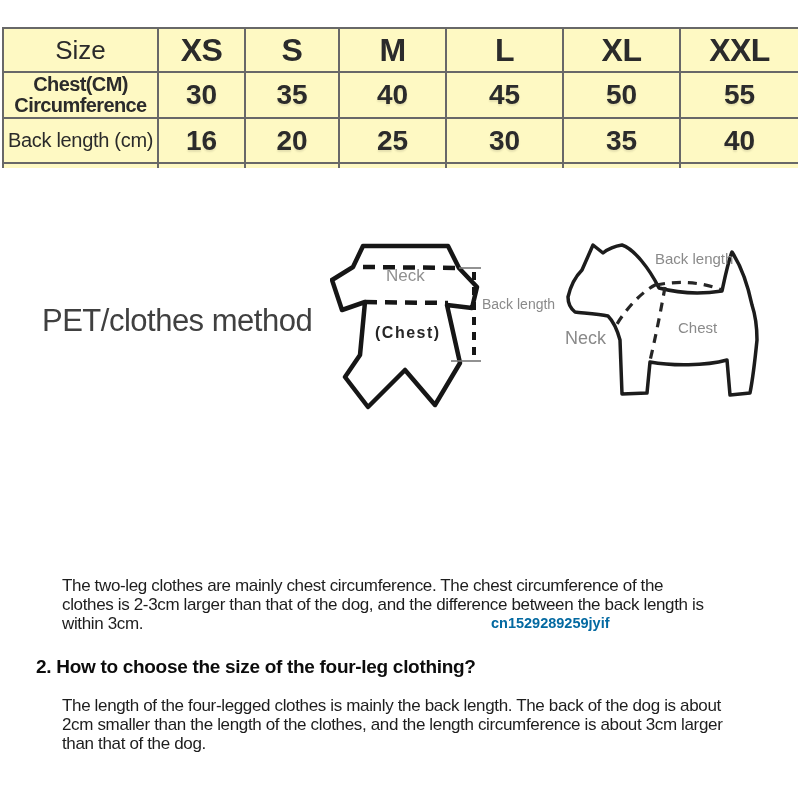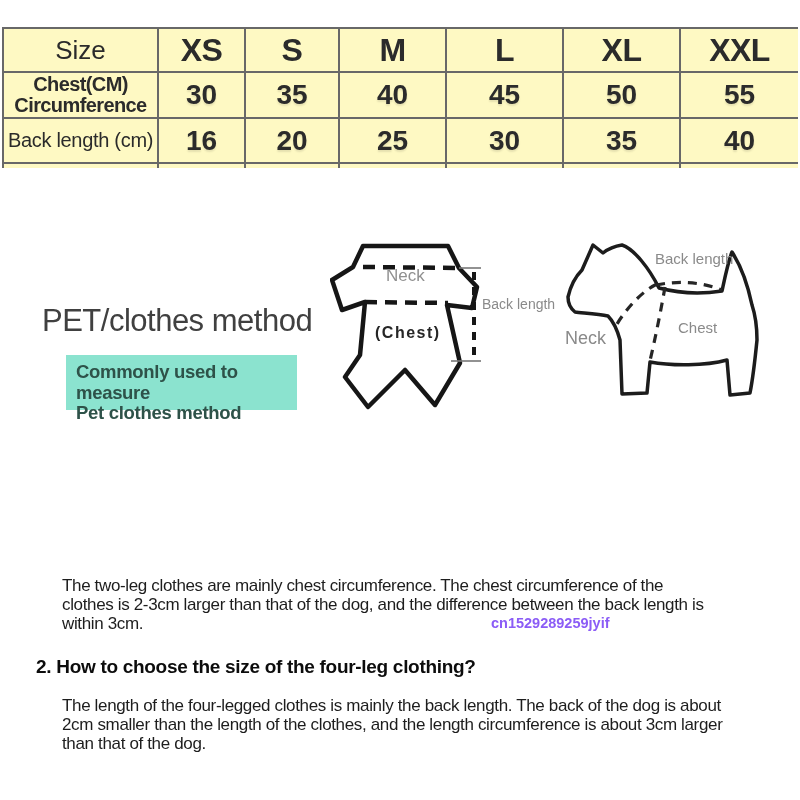--- a/index.html
+++ b/index.html
@@ -49,21 +49,21 @@
     font-size:19px;font-weight:bold;color:#0c0c0c;letter-spacing:-0.3px;
   }
   .q1{top:539px;} .q2{top:656px;}
   .answer{
     position:absolute;left:62px;margin:0;
     font-size:17px;color:#1d1d1d;line-height:18.8px;letter-spacing:-0.35px;white-space:nowrap;
   }
   .a1{top:577px;} .a2{top:697px;}
   .watermark{
     position:absolute;left:491px;top:615px;
-    font-size:14.5px;font-weight:600;color:#8b5cf6;
+    font-size:14.5px;font-weight:600;color:#0369a1;
   }
 </style>
 </head>
 <body>
 
 <div class="canvas">
 
   <div class="table-clip">
     <table class="size-table">
       <colgroup>
@@ -114,24 +114,20 @@
             <td></td>
             <td></td>
             <td></td>
       </tr>
     </tbody>
       </table>
   </div>
 
   <h1 class="pet-title">PET/clothes method</h1>
 
-  <div class="note-box">
-    <div>Commonly used to measure</div>
-    <div>Pet clothes method</div>
-  </div>
 
   <svg class="diagram garment-svg" width="230" height="195" viewBox="0 0 230 195">
     <path d="M33,21 L118,21 L129,43 L147,62 L142,83 L117,80 L130,138 L105,180 L75,145 L38,182 L15,152 L30,130 L35,77 L12,85 L2,55 L23,42 Z" fill="#ffffff" stroke="#161616" stroke-width="4.5" stroke-linejoin="round"></path>
     <line x1="33" y1="42" x2="131" y2="43" stroke="#161616" stroke-width="4.5" stroke-dasharray="12 8"></line>
     <line x1="35" y1="77" x2="118" y2="78" stroke="#161616" stroke-width="4.5" stroke-dasharray="12 8"></line>
     <line x1="129" y1="43" x2="151" y2="43" stroke="#777777" stroke-width="1.6"></line>
     <line x1="144" y1="47" x2="144" y2="133" stroke="#161616" stroke-width="4" stroke-dasharray="8 7"></line>
     <line x1="121" y1="136" x2="151" y2="136" stroke="#777777" stroke-width="1.6"></line>
     <text x="56" y="56" font-size="17" fill="#909090">Neck</text>
     <text x="45" y="113" font-size="16" font-weight="bold" letter-spacing="1.5" fill="#262626">(Chest)</text>

